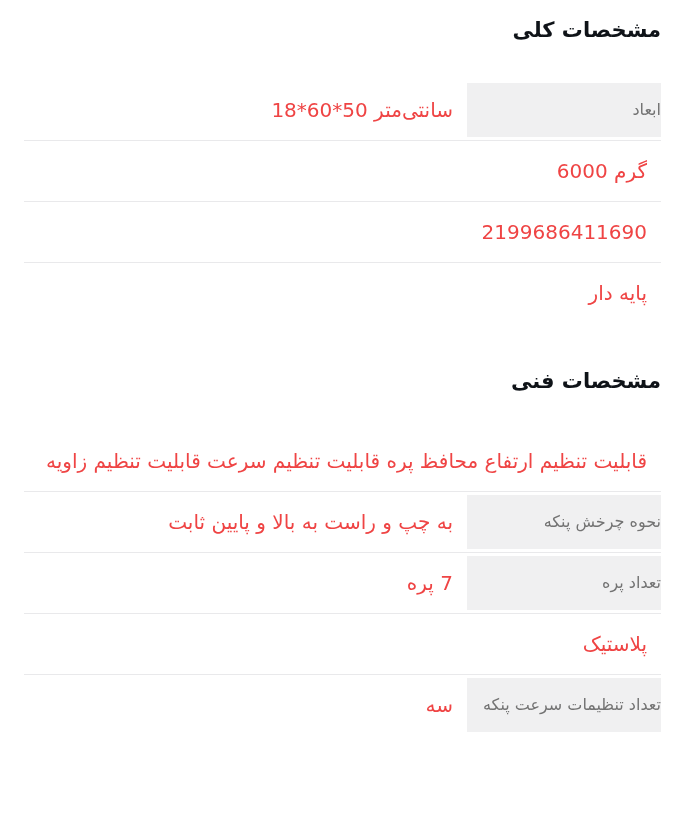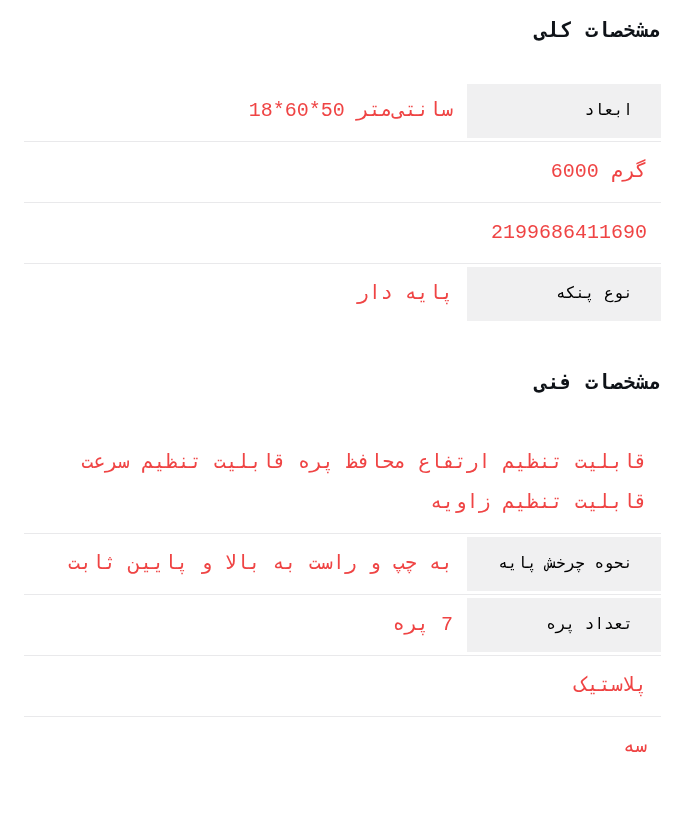--- a/index.html
+++ b/index.html
@@ -9,21 +9,21 @@
     background: #ffffff;
     font-family: "DejaVu Sans", "Liberation Sans", sans-serif;
     color: #424750;
   }
   .page {
     width: 685px;
     min-height: 820px;
     padding: 18px 24px 10px 24px;
     direction: rtl;
   }
-  .spec-section { margin: 0 0 46px 0; font-family: Liberation Mono, monospace; }
+  .spec-section { margin: 0 0 46px 0; }
   .section-title {
     font-size: 21px;
     font-weight: bold;
     color: #0f1318;
     margin: 0 0 38px 0;
     text-align: right;
   }
   .spec-table { width: 100%; }
   .spec-row {
     display: flex;
@@ -32,25 +32,25 @@
     min-height: 60px;
     border-top: 1px solid #e9e9eb;
   }
   .spec-row:first-child { border-top: none; }
   .spec-label {
     flex: 0 0 194px;
     width: 194px;
     background: #f0f0f1;
     border-top: 3px solid #ffffff;
     border-bottom: 3px solid #ffffff;
-    padding: 7px 28px;
+    padding: 7px 0;
     font-size: 16px;
     line-height: 40px;
     text-align: right;
-    color: #000000;
+    color: #737373;
   }
   .spec-value {
     flex: 1 1 auto;
     padding: 10px 14px 10px 20px;
     font-size: 20px;
     line-height: 40px;
     text-align: right;
     color: #ef4444;
   }
 </style>
@@ -66,42 +66,42 @@
         <div class="spec-label">ابعاد</div>
         <div class="spec-value" dir="ltr">18*60*50 سانتی‌متر</div>
       </div>
       <div class="spec-row">
         <div class="spec-value" dir="ltr">6000 گرم</div>
       </div>
       <div class="spec-row">
         <div class="spec-value" dir="ltr">2199686411690</div>
       </div>
       <div class="spec-row">
-        <div class="spec-label">نوع پنکه</div>
         <div class="spec-value" dir="rtl">پایه دار</div>
       </div>
     </div>
   </section>
 
   <section class="spec-section">
     <h2 class="section-title">مشخصات فنی</h2>
     <div class="spec-table">
       <div class="spec-row">
         <div class="spec-value" dir="rtl">قابلیت تنظیم ارتفاع محافظ پره قابلیت تنظیم سرعت قابلیت تنظیم زاویه</div>
       </div>
       <div class="spec-row">
-        <div class="spec-label">نحوه چرخش پایه</div>
+        <div class="spec-label">نحوه چرخش پنکه</div>
         <div class="spec-value" dir="rtl">به چپ و راست به بالا و پایین ثابت</div>
       </div>
       <div class="spec-row">
         <div class="spec-label">تعداد پره</div>
         <div class="spec-value" dir="rtl">7 پره</div>
       </div>
       <div class="spec-row">
         <div class="spec-value" dir="rtl">پلاستیک</div>
       </div>
       <div class="spec-row">
+        <div class="spec-label">تعداد تنظیمات سرعت پنکه</div>
         <div class="spec-value" dir="rtl">سه</div>
       </div>
     </div>
   </section>
 
 </div>
 
 </body></html>

